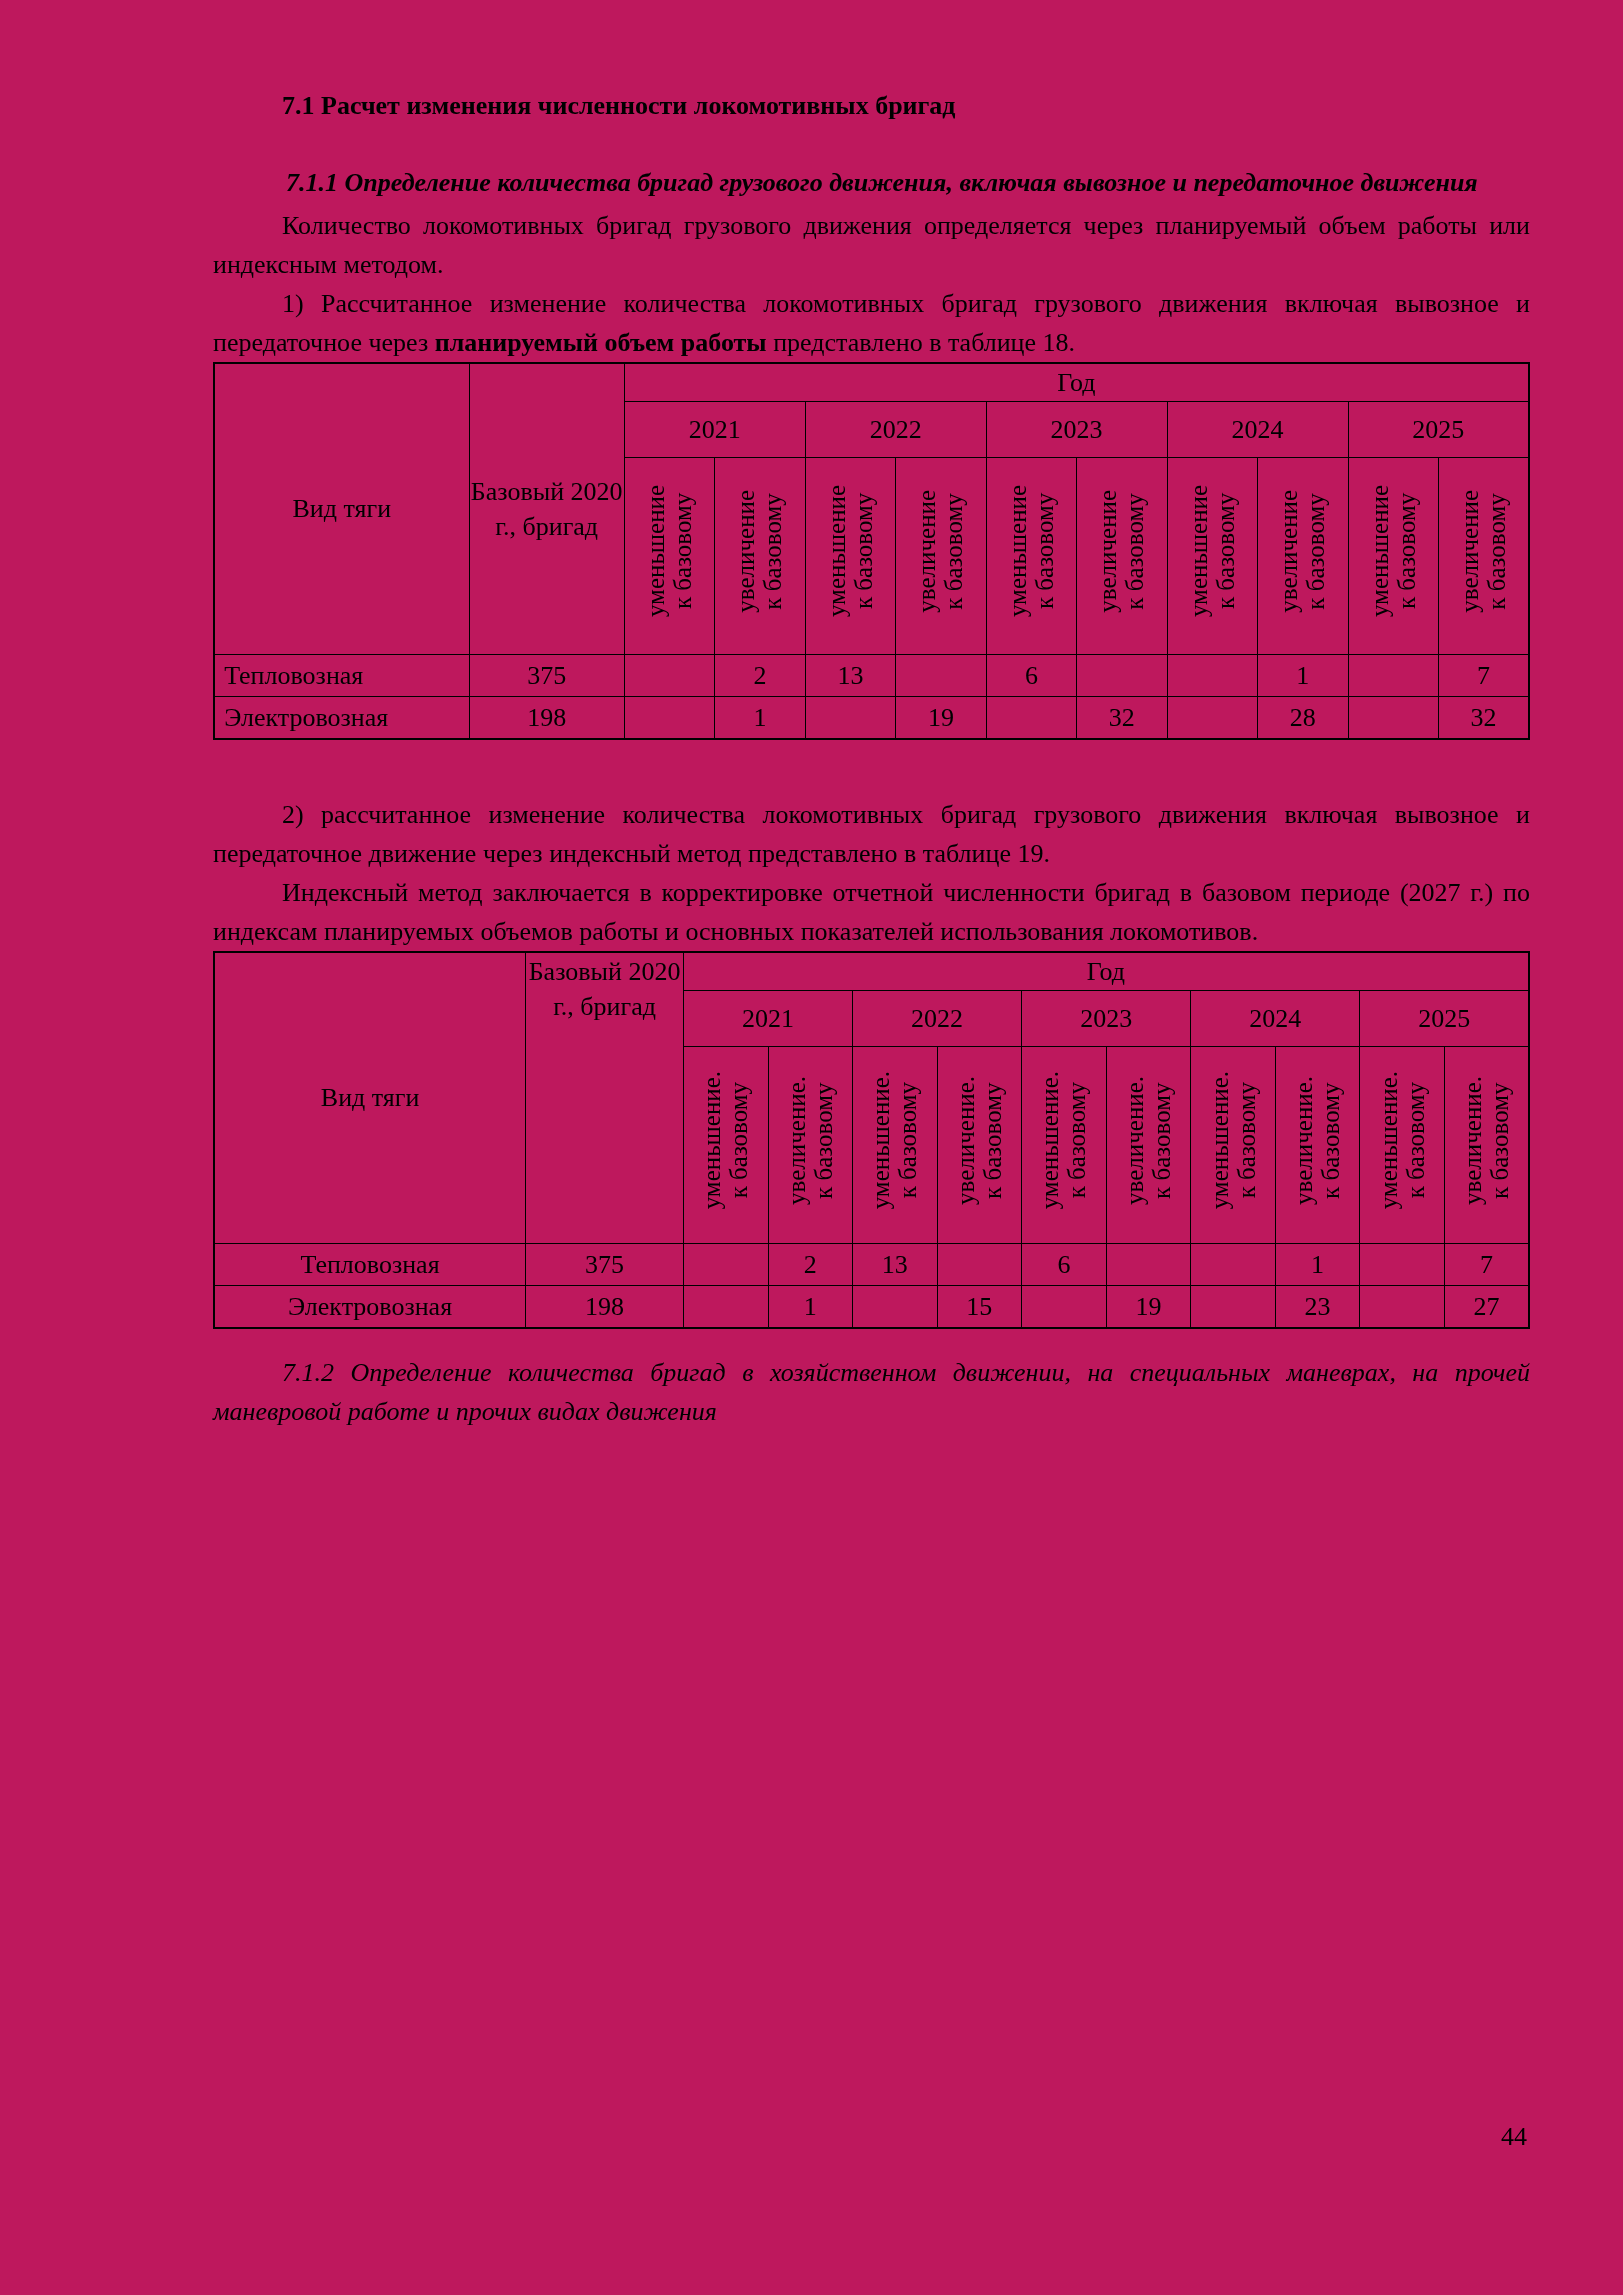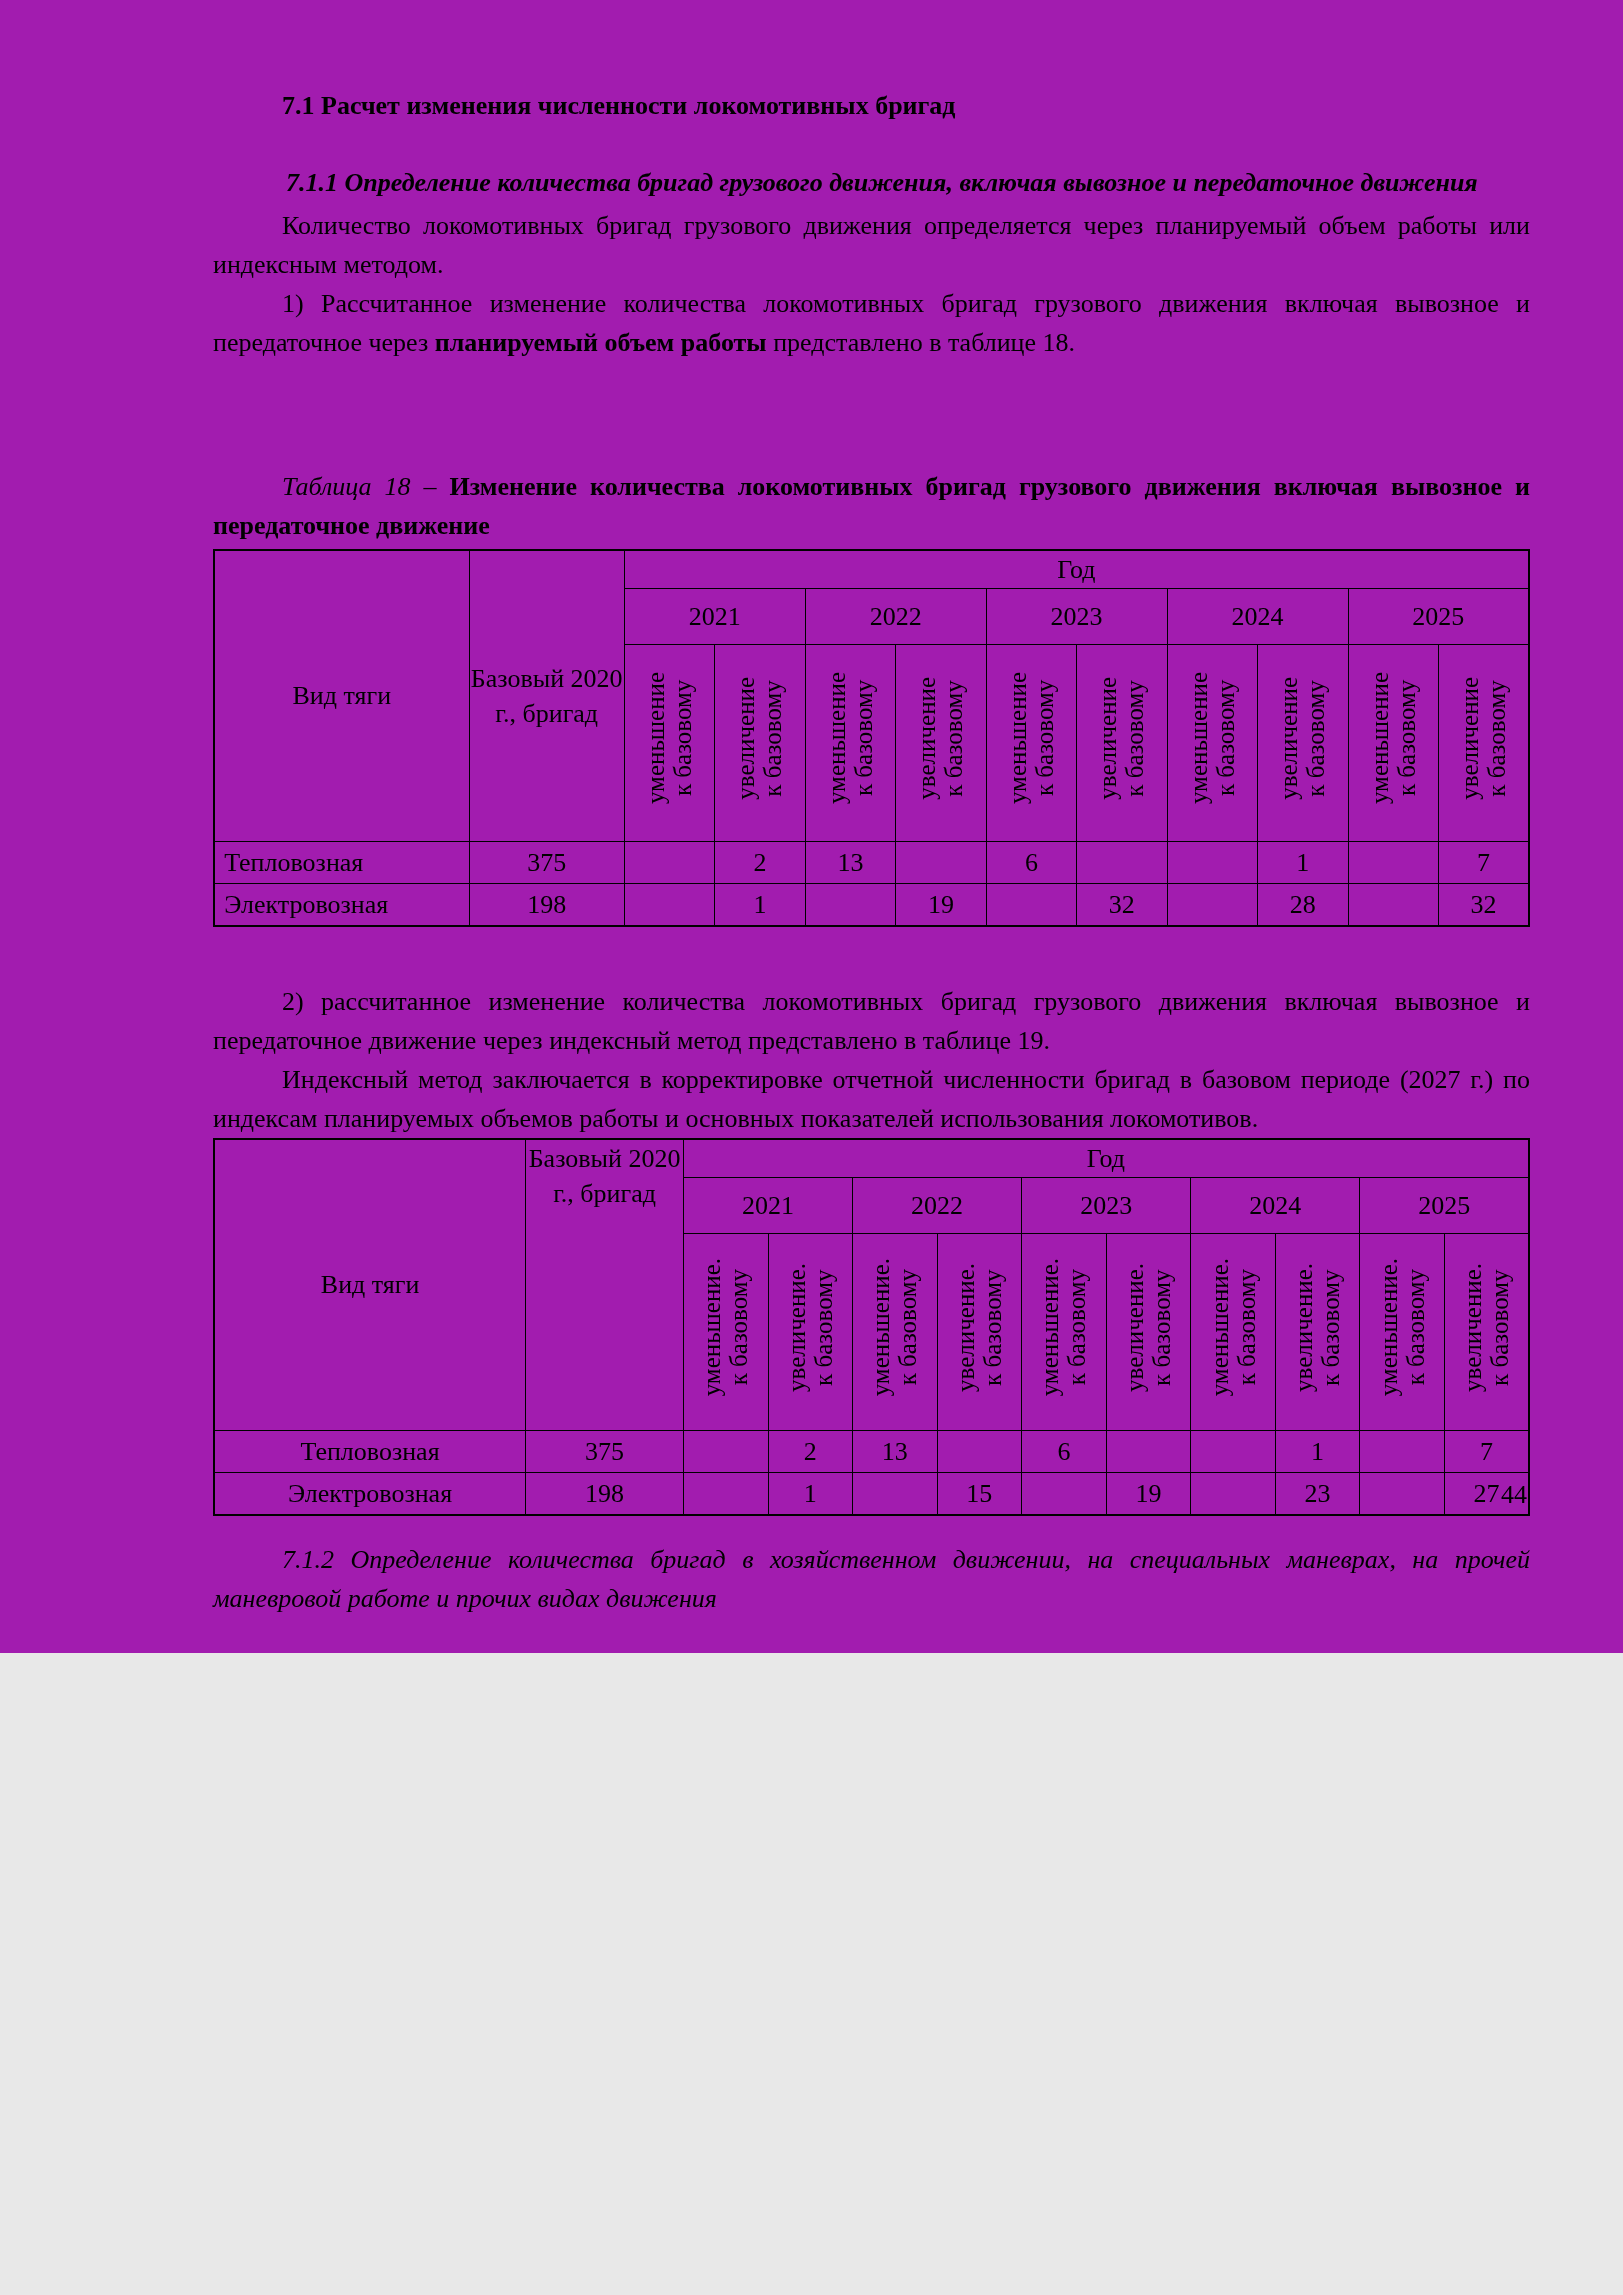--- a/index.html
+++ b/index.html
@@ -1,20 +1,20 @@
 <!DOCTYPE html>
 <html lang="ru" style="font-size:10.5px"><head>
 <meta charset="utf-8">
 <style>
   html,body { margin:0; padding:0; background:#e8e8e8; }
   .page {
     position:relative;
-    width:1623px; height:1653px;
+    width:1623px; height:2295px;
     margin:0 auto;
-    background:#a21caf;
+    background:#be185d;
     color:#000000;
     font-family:"Liberation Serif", serif;
     font-size:26px;
     line-height:1.5;
     box-sizing:border-box;
     padding:86px 93px 12px 213px;
     overflow:hidden;
   }
   .doc-p { margin:0; text-indent:69px; text-align:justify; }
   .h-main { font-weight:bold; margin:0 0 38px 0; }
@@ -63,21 +63,20 @@
 <div class="page">
 
   <p class="doc-p h-main">7.1 Расчет изменения численности локомотивных бригад</p>
 
   <p class="doc-p h-sub">7.1.1 Определение количества бригад грузового движения, включая вывозное и передаточное движения</p>
 
   <p class="doc-p">Количество локомотивных бригад грузового движения определяется через планируемый объем работы или индексным методом.</p>
 
   <p class="doc-p"><span>1) Рассчитанное изменение количества локомотивных бригад грузового движения включая вывозное и передаточное через </span><b>планируемый объем работы</b><span> представлено в таблице 18.</span></p>
 
-  <p class="doc-p caption"><span class="lbl">Таблица 18 – </span><span class="ttl">Изменение количества локомотивных бригад грузового движения включая вывозное и передаточное движение</span></p>
 
   <table class="t t18">
     <colgroup>
       <col class="c-vid">
         <col class="c-base">
       <col class="c-sub">
         <col class="c-sub">
         <col class="c-sub">
         <col class="c-sub">
         <col class="c-sub">

